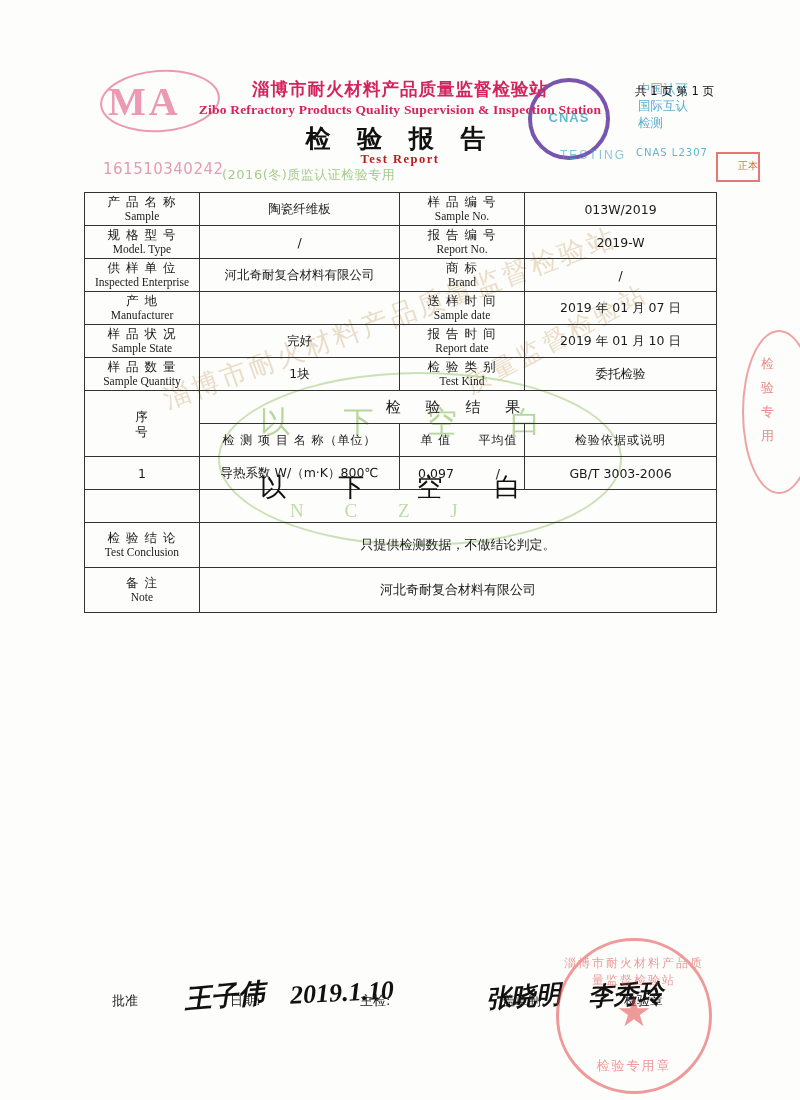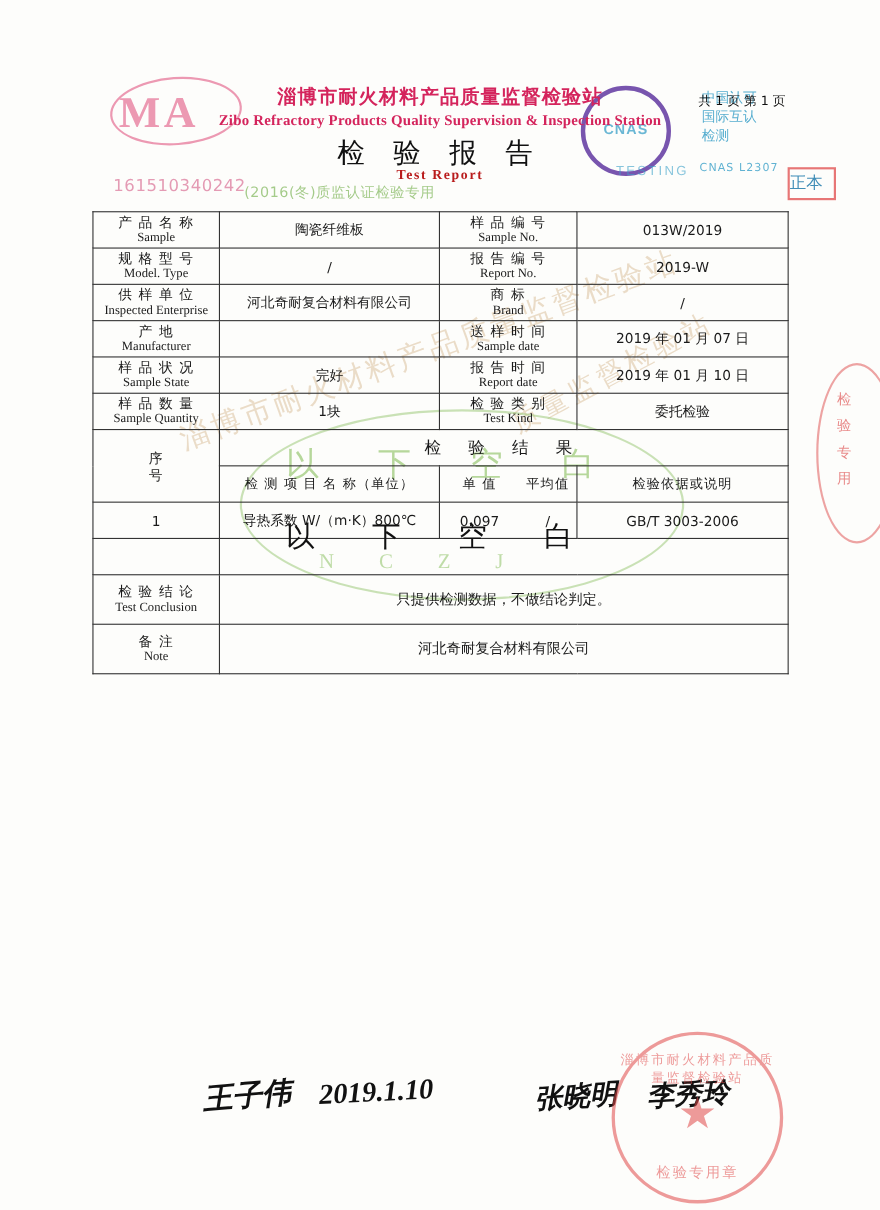--- a/index.html
+++ b/index.html
@@ -44,21 +44,21 @@
   .org-en {
     font-size: 13.5px;
     font-weight: bold;
     color: #d4245c;
     font-family: "Liberation Serif", serif;
     line-height: 20px;
     letter-spacing: 0.2px;
   }
   .report-title-cn {
     font-size: 25px;
-    font-weight: normal;
+    font-weight: bold;
     letter-spacing: 9px;
     color: #111;
     font-family: "DejaVu Sans", sans-serif;
     margin-top: 4px;
     line-height: 30px;
   }
   .report-title-en {
     font-size: 12.5px;
     font-weight: bold;
     letter-spacing: 1.5px;
@@ -179,23 +179,23 @@
     position: absolute;
     left: 716px;
     top: 152px;
     width: 40px;
     height: 26px;
     border: 2px solid #e04a4a;
     opacity: 0.75;
   }
   .red-box-stamp span {
     display: block;
-    text-align: left;
-    font-size: 15px;
-    color: #0369a1;
+    text-align: right;
+    font-size: 10px;
+    color: #c2410c;
     line-height: 24px;
     font-family: "DejaVu Sans", sans-serif;
   }
 
   .big-oval {
     position: absolute;
     left: 218px;
     top: 372px;
     width: 400px;
     height: 170px;
@@ -597,20 +597,27 @@
           <span class="cn">备     注</span>
           <span class="en">Note</span>
         </td>
         <td colspan="3" class="concl-val">河北奇耐复合材料有限公司</td>
       </tr>
     </tbody>
   </table>
 
   <div class="blank-text">以 下 空 白</div>
 
+  <div class="footer">
+    <span class="footer-item f-approve">批准</span>
+    <span class="footer-item f-date">日期:</span>
+    <span class="footer-item f-check">主检:</span>
+    <span class="footer-item f-sealer">盖章制:</span>
+    <span class="footer-item f-seal">检验章</span>
+  </div>
 
   <div class="sig sig1">王子伟</div>
   <div class="sig sig2">2019.1.10</div>
   <div class="sig sig3">张晓明</div>
   <div class="sig sig4">李秀玲</div>
 
   <div class="round-red-stamp">
     <div class="arc-top">淄博市耐火材料产品质量监督检验站</div>
     <div class="star">★</div>
     <div class="arc-bottom">检验专用章</div>

